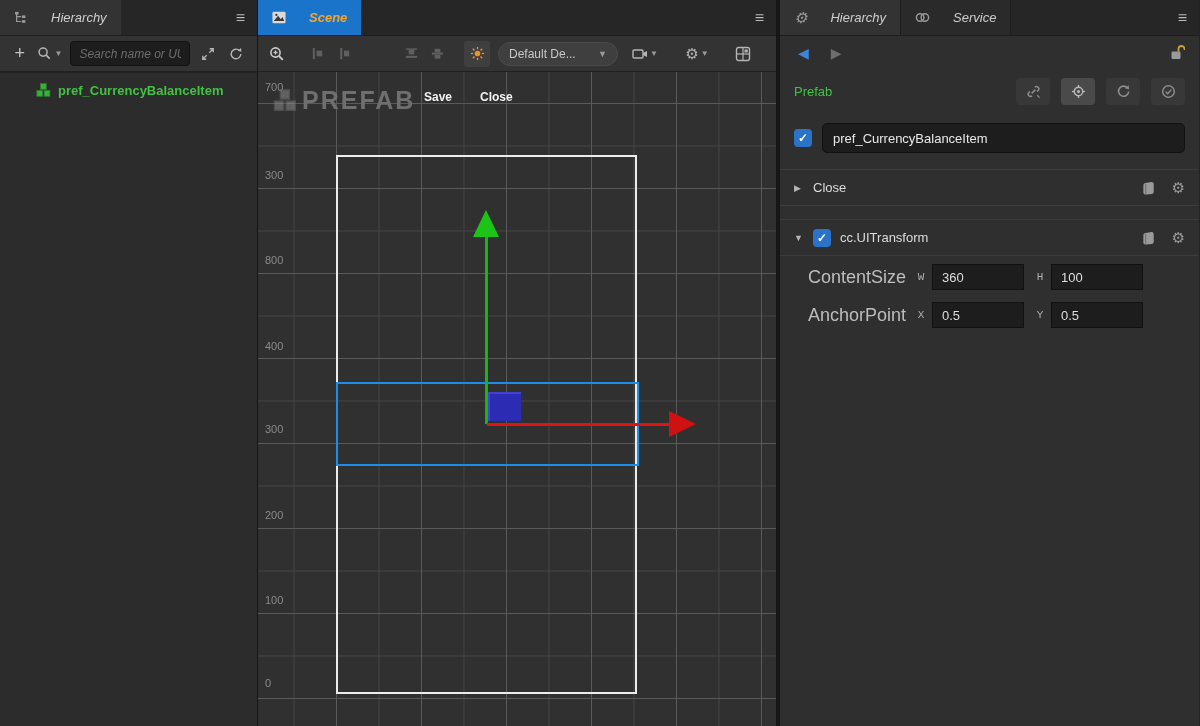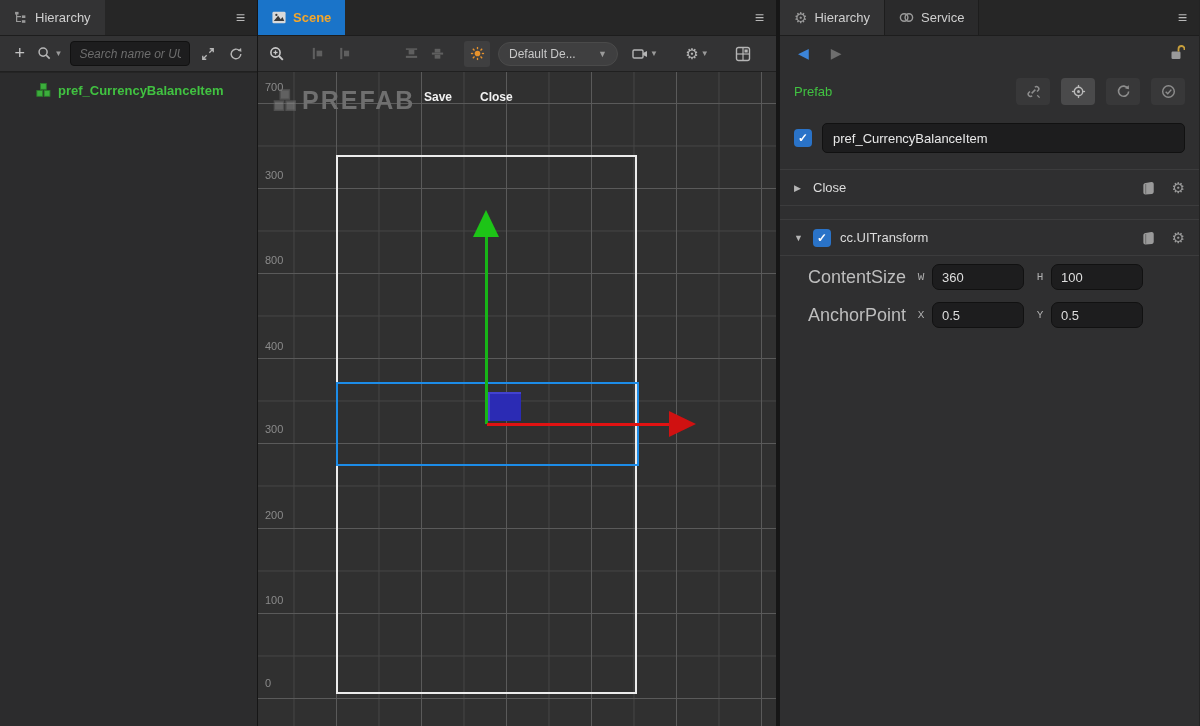--- a/index.html
+++ b/index.html
@@ -2,21 +2,21 @@
 <html><head>
 <meta charset="utf-8">
 <style>
   * { margin:0; padding:0; box-sizing:border-box; }
   html,body { width:1200px; height:726px; background:#232323; overflow:hidden;
     font-family:"Liberation Sans", sans-serif; font-size:12px; color:#d4d4d4; }
   .app { display:flex; width:1200px; height:726px; }
 
   
   .tabbar { height:36px; background:#262626; display:flex; align-items:stretch; position:relative; border-bottom:1px solid #1d1d1d; }
-  .tab { display:flex; align-items:center; gap:7px; padding:0 14px; font-size:13px; color:#cfcfcf; }
+  .tab { display:flex; align-items:center; gap:23px; padding:0 14px; font-size:13px; color:#cfcfcf;font-style:italic; }
   .tab.active { background:#333334; }
   .hamburger { position:absolute; right:12px; top:8px; font-size:16px; color:#b9b9b9; line-height:20px; cursor:pointer; }
   .toolbar { height:36px; background:#333334; display:flex; align-items:center; border-bottom:1px solid #202020; }
   .icon-btn { display:flex; align-items:center; justify-content:center; color:#9a9a9a; }
   .gear-glyph { font-size:15px; color:#9a9a9a; line-height:1; }
   input { outline:none; border:none; }
 
   
   .hierarchy { width:258px; background:#2c2c2d; border-right:1px solid #161616; display:flex; flex-direction:column; }
   .hierarchy .toolbar { gap:7px; padding:0 10px; }
@@ -86,21 +86,21 @@
     color:#e8e8e8; font-size:13px; padding:0 10px; }
   .section-row { height:37px; display:flex; align-items:center; gap:9px; padding:0 14px; border-bottom:1px solid #3c3c3d; }
   .section-row.node { border-top:1px solid #3c3c3d; margin-top:12px; }
   .section-row.ut { margin-top:13px; border-top:1px solid #3c3c3d; }
   .twisty { color:#b5b5b5; font-size:9px; width:10px; cursor:pointer; }
   .section-title { flex:1; font-size:13px; color:#dcdcdc; }
   .section-icons { display:flex; align-items:center; gap:16px; }
   .prop-row { display:flex; align-items:center; height:34px; margin-top:4px; padding-right:14px; }
   .prop-label { margin-left:28px; width:105px; color:#bdbdbd; font-size:18px; }
   .unit { width:16px; text-align:center; color:#b0b0b0; font-family:"Liberation Mono", monospace; font-size:11px; }
-  .prop-input { width:92px; height:26px; background:#1d1d1e; border:1px solid #111; border-radius:7px;
+  .prop-input { width:92px; height:26px; background:#1d1d1e; border:1px solid #111; border-radius:0;
     color:#dedede; font-size:13px; padding:0 9px; margin-left:3px; }
   .prop-gap { width:8px; }
   .add-btn { width:140px; height:27px; margin:28px 0 0 138px; background:#4a4a4b; border:none; border-radius:4px;
     color:#d8d8d8; font-size:13px; cursor:pointer; }
   svg { display:block; }
 </style>
 </head>
 <body>
 
 <div class="app">

